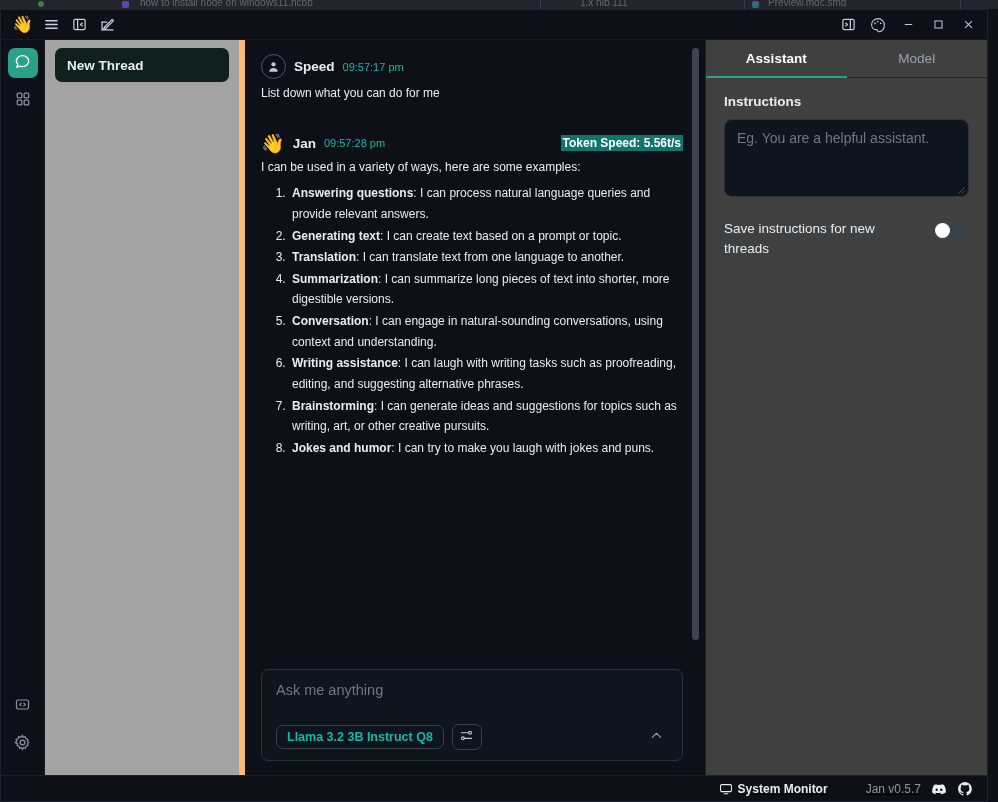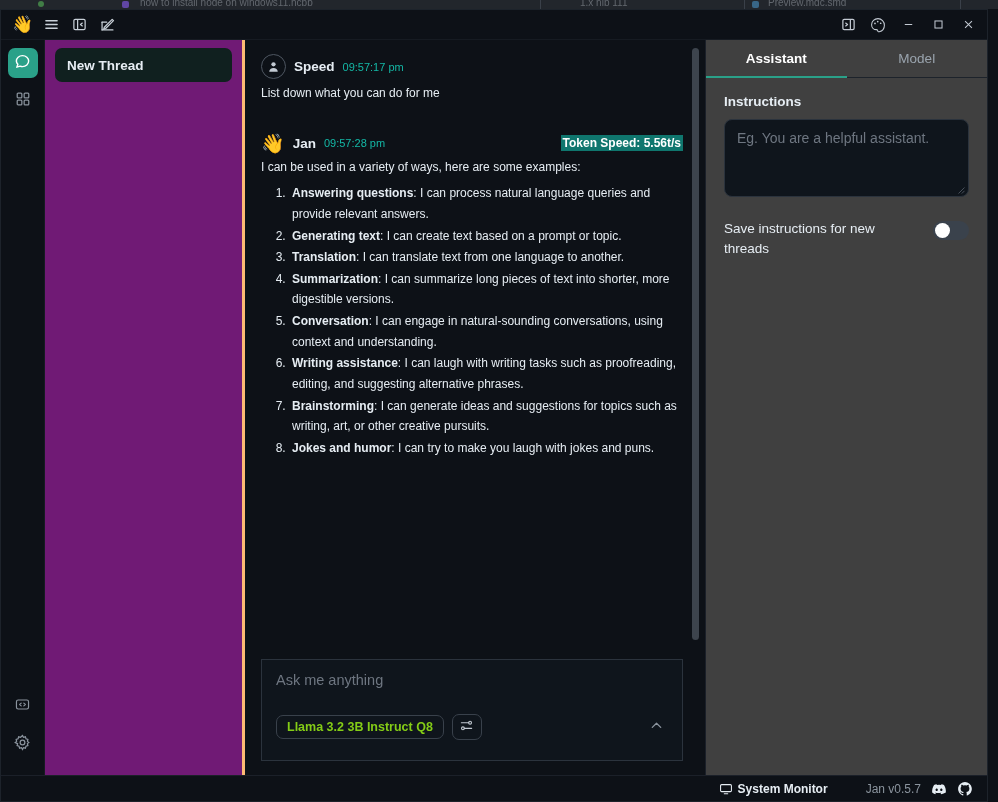--- a/index.html
+++ b/index.html
@@ -70,23 +70,23 @@
     width: 30px; height: 30px; border-radius: 7px;
     display: flex; align-items: center; justify-content: center;
     color: #8b949e; margin-bottom: 8px;
   }
   .rail-btn.active { background: #2aa189; color: #ffffff; }
   #rail-spacer { flex: 1; }
 
   
   #threads {
     width: 200px; flex: 0 0 200px;
-    background: #701a75;
+    background: #a3a3a3;
     padding: 8px 10px;
-    border-right: 3px solid #fdba74;
+    border-right: 6px solid #fdba74;
   }
   .thread-item {
     height: 34px; border-radius: 7px;
     background: #10201f;
     display: flex; align-items: center;
     padding: 0 12px;
     color: #e6edf3; font-size: 13.5px; font-weight: 700;
   }
 
   
@@ -131,31 +131,31 @@
   .msg-body.user { margin-bottom: 30px; }
   ol.caps {
     margin: 6px 0 0 0; padding-left: 28px;
   }
   ol.caps li { margin-bottom: 1px; padding-left: 3px; }
   ol.caps li b { font-weight: 700; }
 
   
   #composer-wrap { padding: 8px 22px 14px 16px; }
   #composer {
-    border: 1px solid #2b333d; border-radius: 0;
+    border: 1px solid #2b333d; border-radius: 7px;
     background: #0f151c;
-    padding: 12px 14px 20px 14px;
+    padding: 12px 14px 10px 14px;
   }
   #composer-input {
     color: #6e7681; font-size: 14.5px; height: 22px;
   }
   #composer-row { display: flex; align-items: center; gap: 8px; margin-top: 20px; }
   .model-chip {
     border: 1px solid #39414b; border-radius: 7px;
-    padding: 4px 10px; color: #84cc16;
+    padding: 4px 10px; color: #14b8a6;
     font-size: 12.5px; font-weight: 700;
   }
   .icon-chip {
     border: 1px solid #39414b; border-radius: 7px;
     width: 30px; height: 26px;
     display:flex; align-items:center; justify-content:center; color:#c3cad3;
   }
   #composer-row .sp { flex: 1; }
   .chev { color: #8b949e; padding-right: 4px; }
 
@@ -202,21 +202,21 @@
     position: absolute; top: 2px; left: 2px;
     width: 15px; height: 15px; border-radius: 50%; background: #ffffff;
   }
 
   
   #statusbar {
     height: 26px; flex: 0 0 26px;
     background: #0d1117;
     border-top: 1px solid #1b2029;
     display: flex; align-items: center; justify-content: flex-end;
-    padding-right: 14px; gap: 10px;
+    padding-right: 14px; gap: 10px; text-decoration: underline;
   }
   .sb-item { display: flex; align-items: center; gap: 5px; }
   .sb-text { font-size: 12px; font-weight: 700; color: #e6edf3; }
   .sb-ver { font-size: 12px; color: #8b949e; margin-left: 28px; }
   .sb-ico { color: #e6edf3; display: flex; align-items: center; }
 </style>
 </head>
 <body>
 
 <div id="behind-strip">

